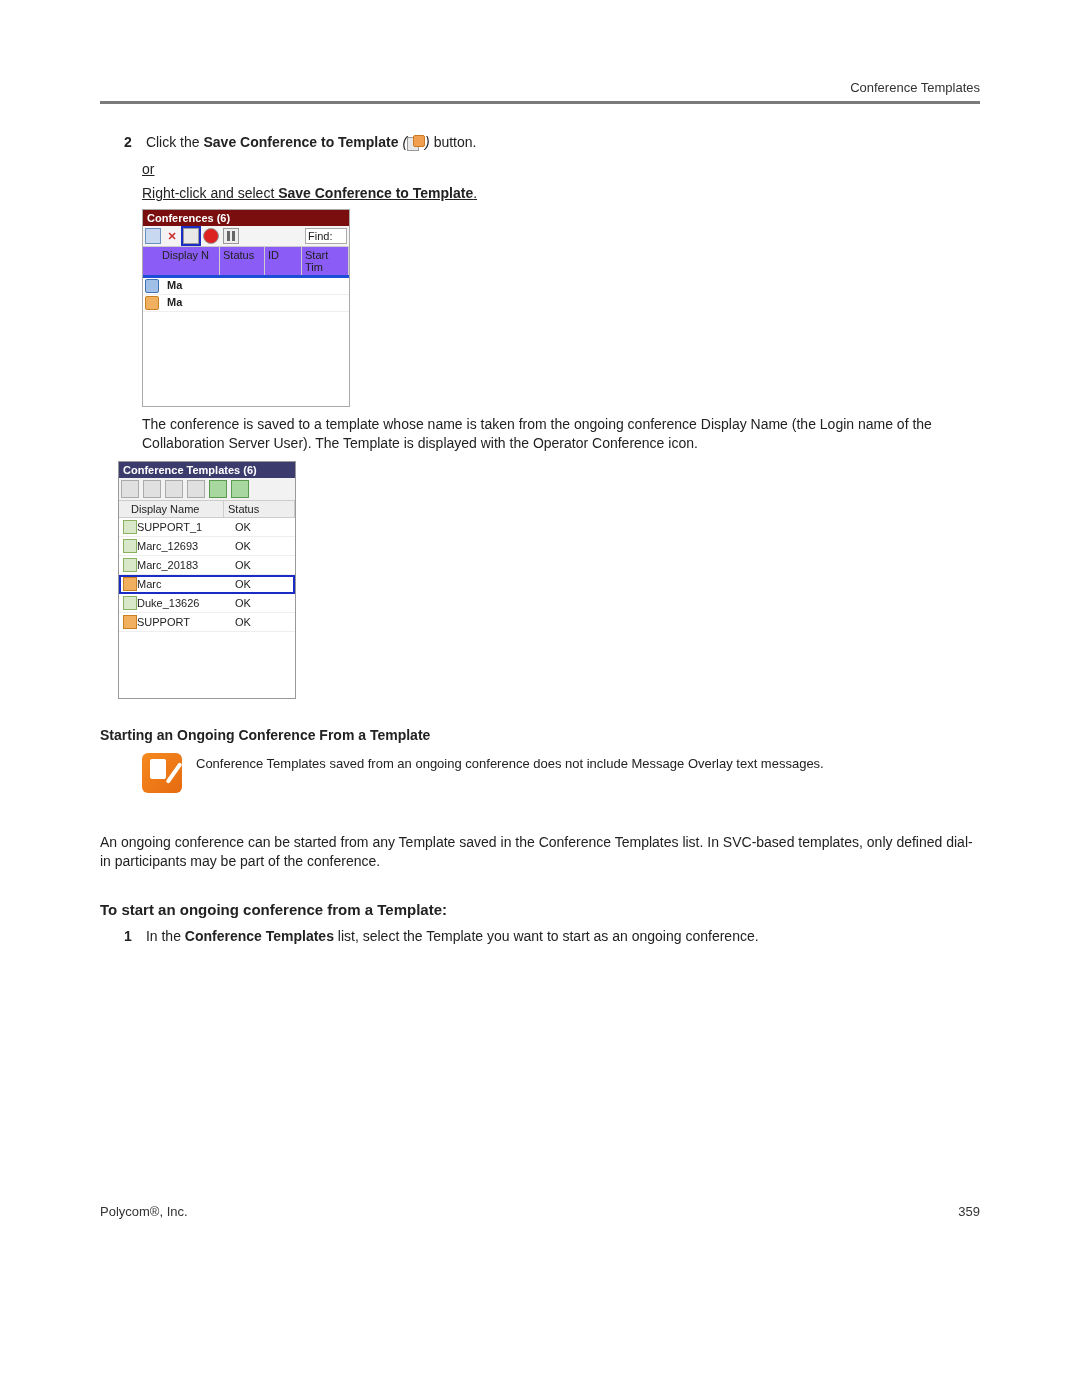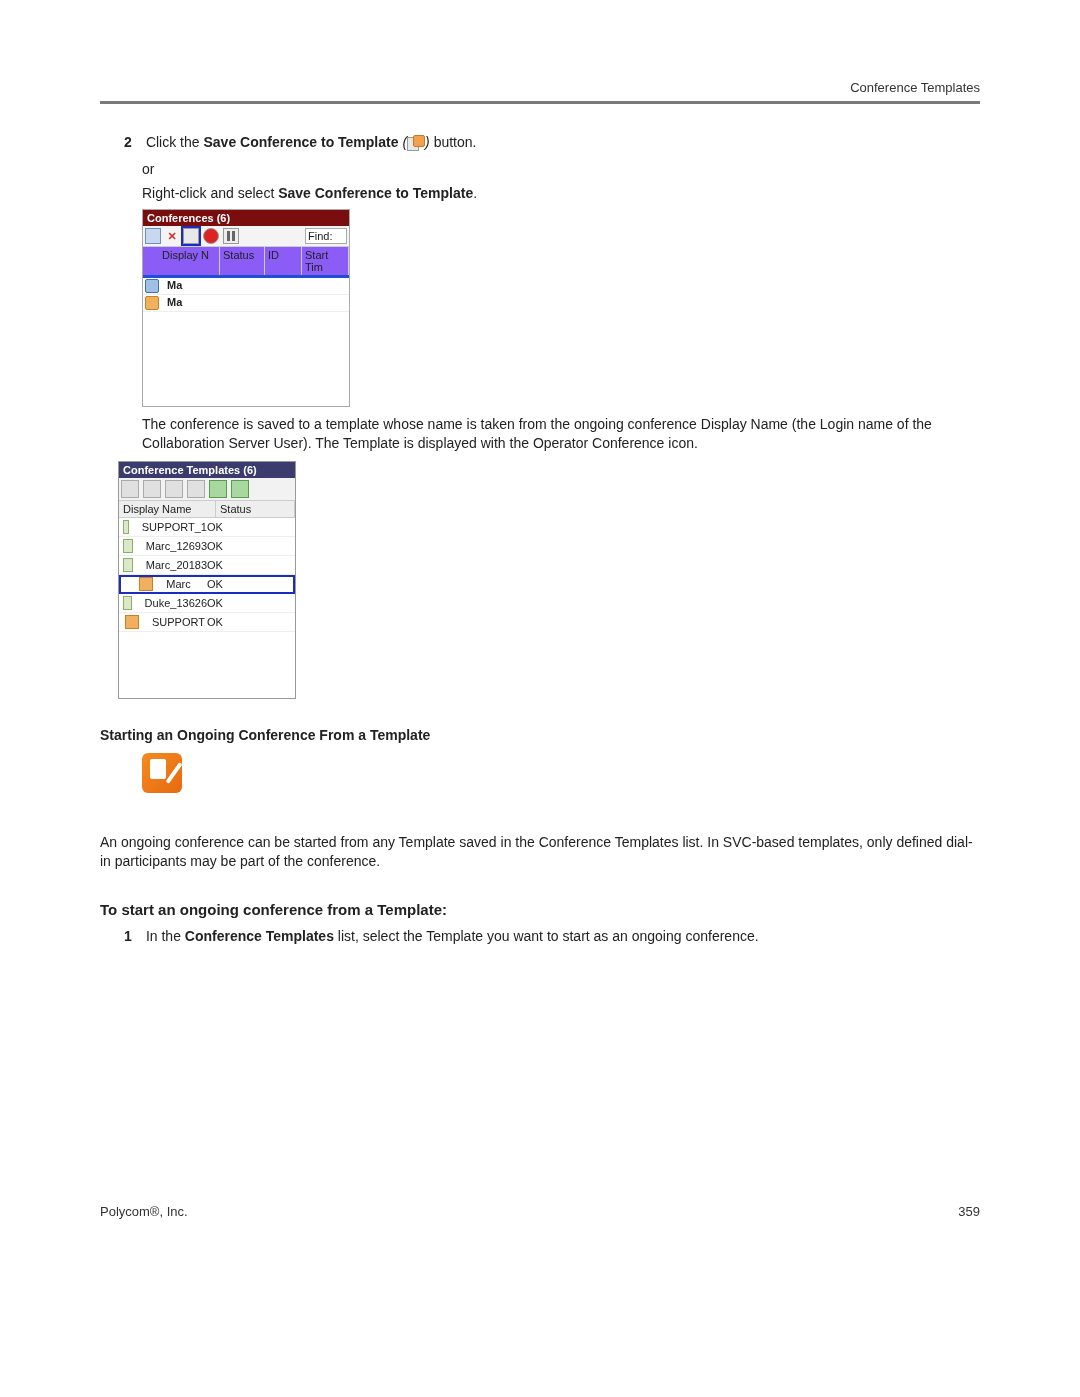--- a/index.html
+++ b/index.html
@@ -55,20 +55,21 @@
     content:"";
     position:absolute; right:0; top:0;
     width:10px;height:10px;
     background:#f0a050;
     border:1px solid #cc7a20;
     border-radius:2px;
   }
   .sub-text {
     margin-left: 42px;
     margin-bottom: 8px;
+    text-decoration: underline;
   }
   .para {
     margin-left: 42px;
     margin-top: 8px;
     margin-bottom: 8px;
     line-height: 1.35;
   }
   
   .conf-panel {
     margin-left: 42px;
@@ -194,36 +195,37 @@
     width:16px;height:16px;
     display:inline-block;
     background:#e0e0e0;
     border:1px solid #aaa;
   }
   .tmpl-tb-icon.green{background:#a8d8a0;border-color:#5a9a50;}
   .tmpl-columns{
     display:flex;
     background:#eee;
     border-bottom:1px solid #ccc;
+    padding-left:8px;
   }
   .tmpl-columns > div{
     padding:2px 4px;
     border-right:1px solid #ccc;
   }
   .tc-name{width:88px}
   .tc-status{flex:1}
   .tmpl-row{
     display:flex;
     padding:2px 4px;
     border-bottom:1px solid #eee;
     align-items:center;
   }
   .tmpl-row .tn{
-    width:84px;
-    display:flex;align-items:center;gap:13px;justify-content:center;
+    width:112px;
+    display:flex;align-items:center;gap:0;
   }
   .tmpl-row .ts{flex:1}
   .tmpl-row.highlight{
     outline:2px solid #1a2cc4;
     outline-offset:-2px;
   }
   .tmpl-icon{
     width:12px;height:12px;
     background:#d8e8c8;
     border:1px solid #8ab060;
@@ -399,20 +401,21 @@
         </span>
       <span class="ts">OK</span>
     </div>
   </div>
 </div>
 
 <h2 class="sec">Starting an Ongoing Conference From a Template</h2>
 
 <div class="note-block">
   <div class="note-icon"></div>
+  <div class="note-text">Conference Templates saved from an ongoing conference does not include Message Overlay text messages.</div>
 </div>
 
 <div class="para" style="margin-left:0;margin-top:40px">An ongoing conference can be started from any Template saved in the Conference Templates list. In SVC-based templates, only defined dial-in participants may be part of the conference.</div>
 
 <div class="sub-heading">To start an ongoing conference from a Template:</div>
 
 <div class="step-block">
   <span class="step-num">1</span>
   <span class="step-body">
     <span>In the </span><span class="bold">Conference Templates</span><span> list, select the Template you want to start as an ongoing conference.</span>

